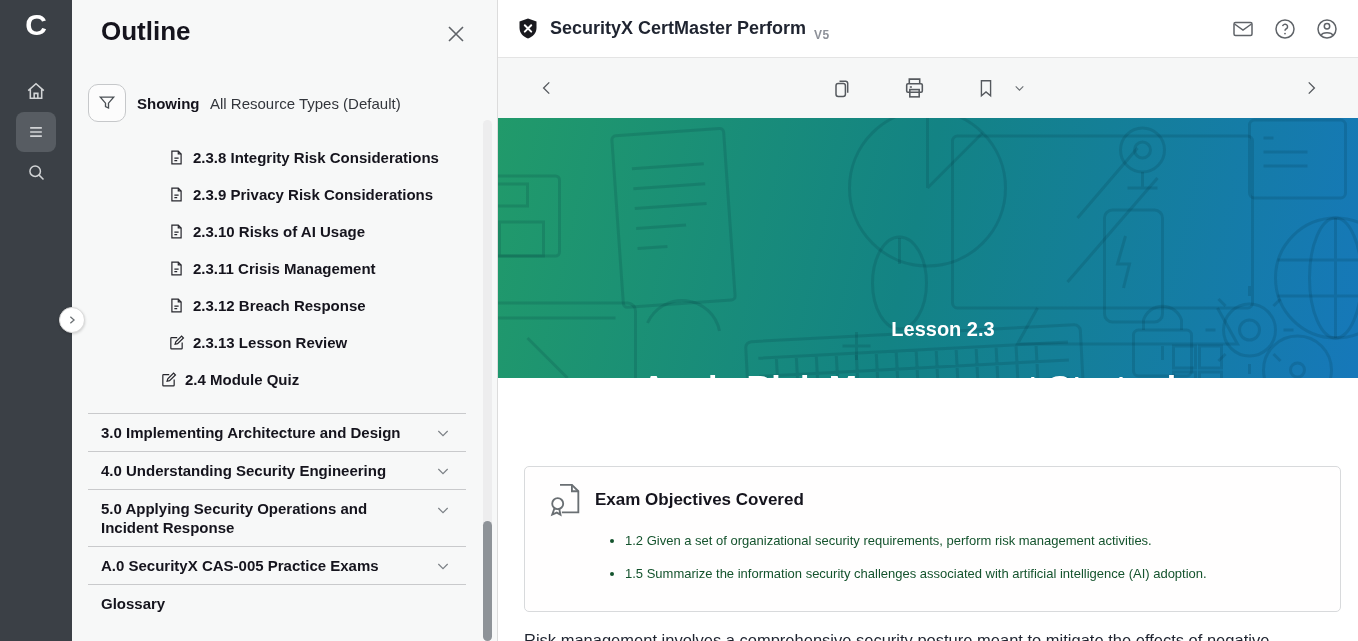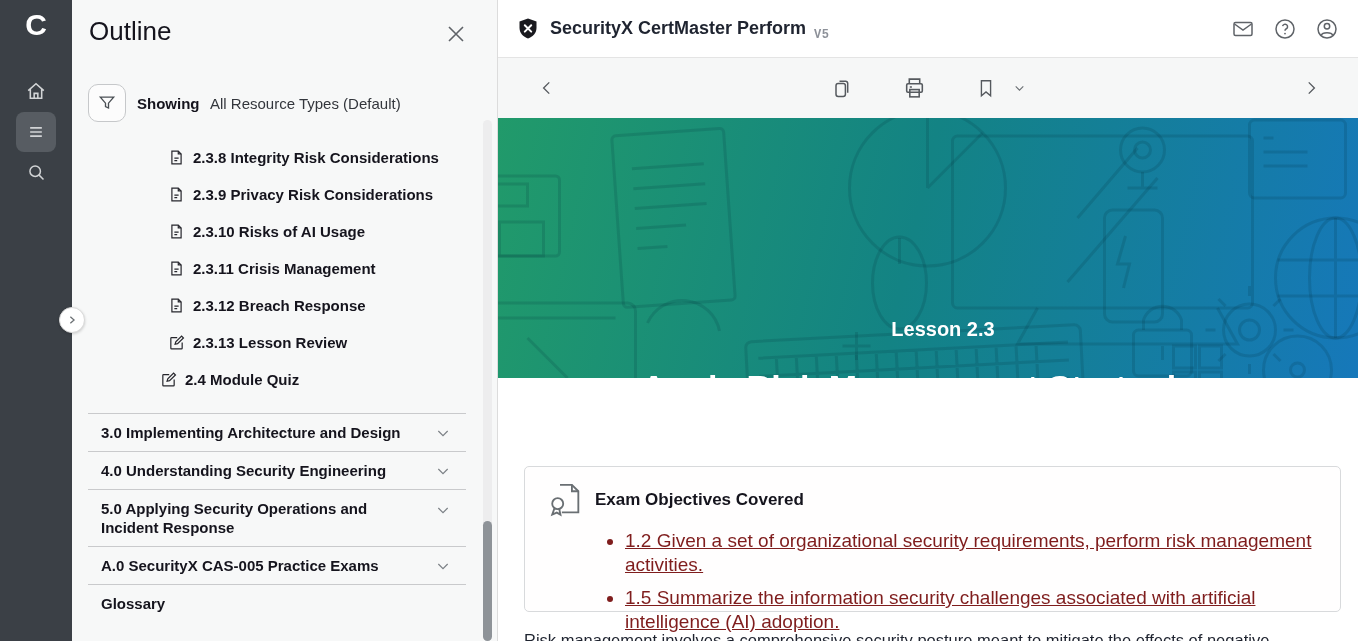--- a/index.html
+++ b/index.html
@@ -14,21 +14,21 @@
   .rail-icon { position:absolute; left:16px; width:40px; height:40px; display:flex;
     align-items:center; justify-content:center; border-radius:8px; cursor:pointer; }
   .rail-icon svg { stroke:#d2d4d6; }
   .rail-icon.active { background:#575c62; }
   .expand-btn { position:absolute; top:307px; left:59px; width:26px; height:26px; border-radius:50%;
     background:#fff; border:1px solid #d9d9d9; box-shadow:0 1px 3px rgba(0,0,0,.18);
     display:flex; align-items:center; justify-content:center; z-index:9; cursor:pointer; }
 
   
   .outline { position:relative; width:425px; height:641px; background:#f7f8f8; flex:0 0 425px; }
-  .outline-title { position:absolute; top:16px; left:17px; font-size:26px; font-weight:400; color:#15141d; }
+  .outline-title { position:absolute; top:16px; left:29px; font-size:26px; font-weight:700; color:#15141d; }
   .outline-close { position:absolute; top:22px; left:372px; width:24px; height:24px; cursor:pointer; }
   .filter-btn { position:absolute; top:84px; left:16px; width:38px; height:38px; border:1px solid #c6c8ca;
     border-radius:10px; background:#fcfcfc; display:flex; align-items:center; justify-content:center; cursor:pointer; }
   .filter-showing { position:absolute; top:95px; left:65px; font-size:15px; font-weight:700; color:#15141d; }
   .filter-value { position:absolute; top:95px; left:138px; font-size:15px; color:#33363c; }
 
   .o-list { position:absolute; top:139px; left:0; width:425px; }
   .o-item { height:37px; display:flex; align-items:center; cursor:pointer; }
   .o-item .oi { width:17px; height:17px; margin-right:8px; flex:0 0 17px; }
   .o-item span { font-size:15px; font-weight:700; color:#15141d; white-space:nowrap; }
@@ -46,21 +46,21 @@
   .o-scroll-thumb { position:absolute; top:401px; left:0; width:9px; height:120px;
     background:#8e9398; border-radius:5px; cursor:grab; }
 
   
   .main { position:relative; flex:1; height:641px; border-left:1px solid #dcdcdc;
     display:flex; flex-direction:column; background:#fff; }
   .m-header { position:relative; height:58px; background:#fff; border-bottom:1px solid #e4e4e4;
     display:flex; align-items:center; padding:12px 18px; flex:0 0 58px; }
   .m-header .shield { margin-right:10px; }
   .m-title { font-size:18px; font-weight:700; color:#1f2430; }
-  .m-version { font-size:12px; font-weight:700; color:#8d9199; margin-left:8px; margin-top:13px; letter-spacing:.5px;font-family:Liberation Mono, monospace; }
+  .m-version { font-size:12px; font-weight:700; color:#8d9199; margin-left:8px; margin-top:13px; letter-spacing:.5px; }
   .m-header .spacer { flex:1; }
   .hicon { width:26px; height:26px; margin-left:16px; display:flex; align-items:center; justify-content:center; cursor:pointer; }
 
   .m-toolbar { position:relative; height:60px; background:#f6f7f7; flex:0 0 60px; }
   .tbtn { position:absolute; top:50%; transform:translateY(-50%); cursor:pointer;
     display:flex; align-items:center; justify-content:center; }
   .tb-prev { left:40px; } .tb-next { right:38px; }
   .tb-center { position:absolute; left:50%; top:50%; transform:translate(-50%,-50%);
     display:flex; align-items:center; gap:48px; }
   .tb-center .tbc { cursor:pointer; display:flex; align-items:center; }
@@ -74,21 +74,21 @@
   .hero-title { position:absolute; top:250px; left:0; width:100%; text-align:center;
     color:#fff; font-size:34px; font-weight:700; letter-spacing:.2px; }
 
   .m-content { position:relative; flex:1; background:#fff; }
   .obj-box { position:absolute; top:88px; left:26px; width:817px; height:146px;
     border:1px solid #d8dadc; border-radius:5px; background:#fffefe; padding:15px 24px; }
   .obj-head { display:flex; align-items:center; }
   .obj-head .obj-icon { margin-right:13px; }
   .obj-title { font-size:17px; font-weight:700; color:#15141d; }
   .obj-list { margin:12px 0 0 0; padding-left:76px; }
-  .obj-list li { font-size:19px; color:#7f1d1d; margin-bottom:9px; max-width:700px; line-height:24px;text-decoration:underline; }
+  .obj-list li { font-size:13px; color:#14532d; margin-bottom:9px; max-width:700px; line-height:24px; }
   .body-par { position:absolute; top:250px; left:26px; width:820px; font-size:16.5px; color:#1f2430; line-height:25px; }
 
   svg { display:block; }
 </style>
 </head>
 <body>
 
 <div class="app">
 
   <div class="rail">

